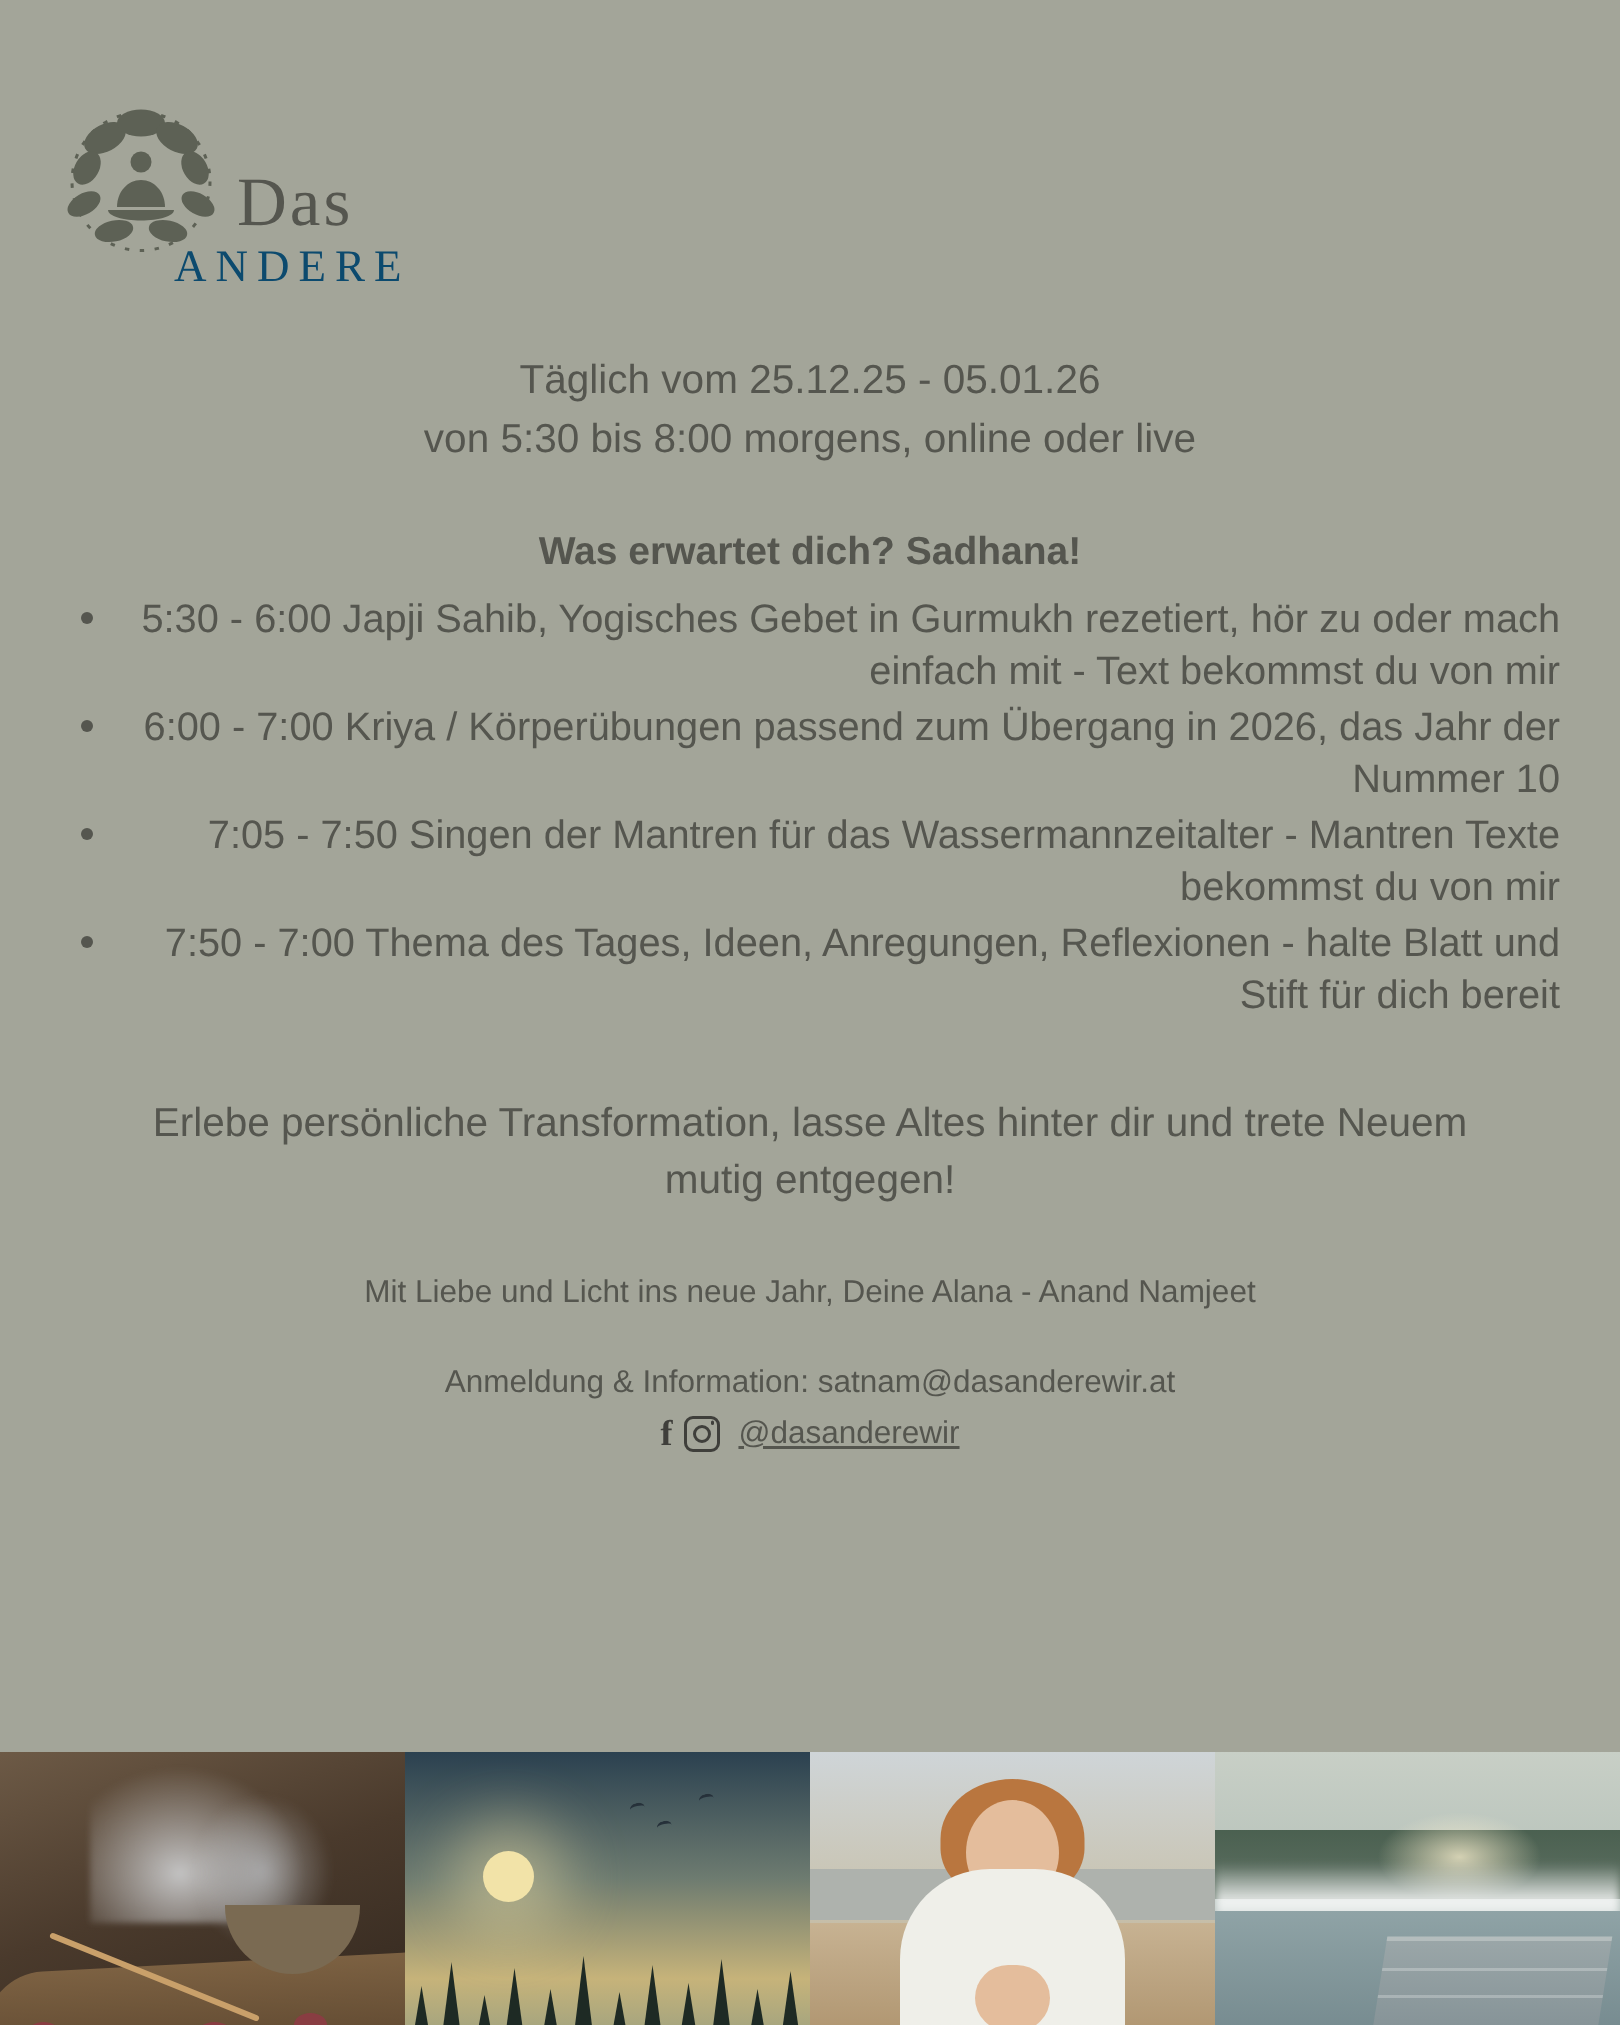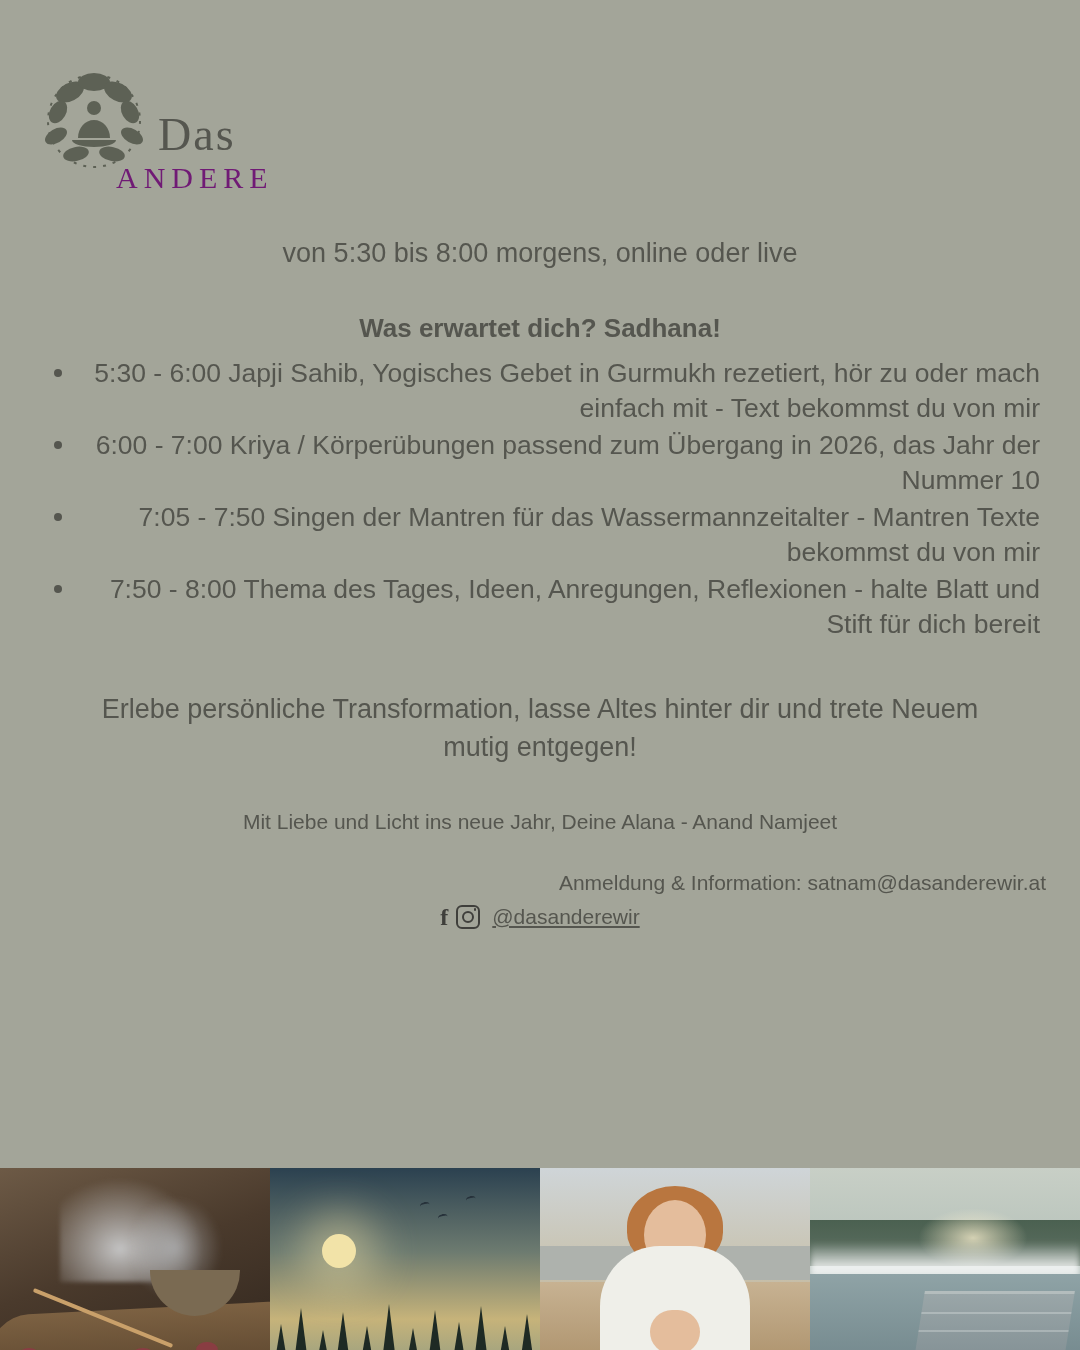--- a/index.html
+++ b/index.html
@@ -57,21 +57,21 @@
     font-family: "Liberation Serif", serif;
     font-size: 46px;
     letter-spacing: 2px;
     color: #55564f;
     font-weight: 400;
   }
   .logo-andere {
     font-family: "Liberation Serif", serif;
     font-size: 30px;
     letter-spacing: 6px;
-    color: #701a75;
+    color: #0c4a6e;
     margin-top: 8px;
     margin-left: -42px;
   }
   .logo-wir {
     font-family: "Liberation Serif", serif;
     font-size: 50px;
     letter-spacing: 5px;
     color: #55564f;
     margin-top: 2px;
     margin-left: -78px;
@@ -141,21 +141,21 @@
     padding: 0 40px;
   }
   .price-lines {
     text-align: center;
     font-size: 21px;
     line-height: 1.55;
     color: #55564f;
     margin-top: 40px;
   }
   .contact {
-    text-align: right;
+    text-align: center;
     font-size: 21px;
     line-height: 1.5;
     color: #55564f;
     margin-top: 28px;
   }
   .social {
     display: flex;
     align-items: center;
     justify-content: center;
     gap: 8px;
@@ -396,30 +396,31 @@
           <div class="logo-das">Das</div>
           <div class="logo-andere">ANDERE</div>
         </div>
       </div>
     </div>
 
   </div>
 
   <div class="content">
     <div class="subhead">
+      <div>Täglich vom 25.12.25 - 05.01.26</div>
       <div>von 5:30 bis 8:00 morgens, online oder live</div>
     </div>
 
     <div class="section-title">Was erwartet dich? Sadhana!</div>
 
     <ul class="schedule">
       <li>5:30 - 6:00 Japji Sahib, Yogisches Gebet in Gurmukh rezetiert, hör zu oder mach einfach mit - Text bekommst du von mir</li>
       <li>6:00 - 7:00 Kriya / Körperübungen passend zum Übergang in 2026, das Jahr der Nummer 10</li>
       <li>7:05 - 7:50 Singen der Mantren für das Wassermannzeitalter - Mantren Texte bekommst du von mir</li>
-      <li>7:50 - 8:00 Thema des Tages, Ideen, Anregungen, Reflexionen - halte Blatt und Stift für dich bereit</li>
+      <li>7:50 - 7:00 Thema des Tages, Ideen, Anregungen, Reflexionen - halte Blatt und Stift für dich bereit</li>
     </ul>
 
     <div class="closing">Erlebe persönliche Transformation, lasse Altes hinter dir und trete Neuem mutig entgegen!</div>
 
     <div class="price-lines">
       <div>Mit Liebe und Licht ins neue Jahr, Deine Alana - Anand Namjeet</div>
     </div>
 
     <div class="contact">Anmeldung &amp; Information: satnam@dasanderewir.at</div>
 

